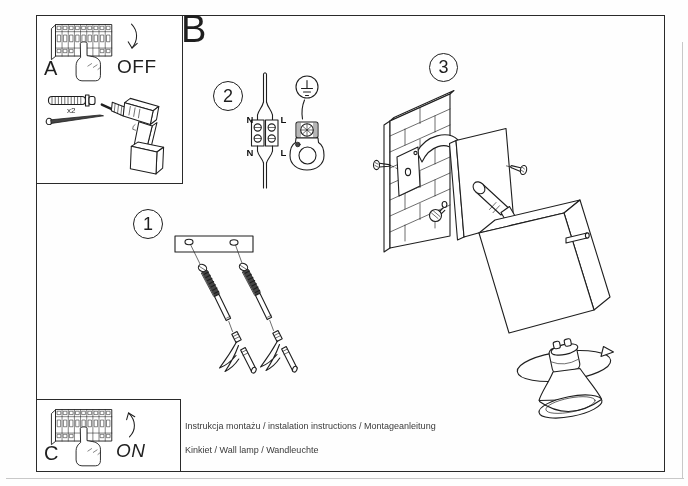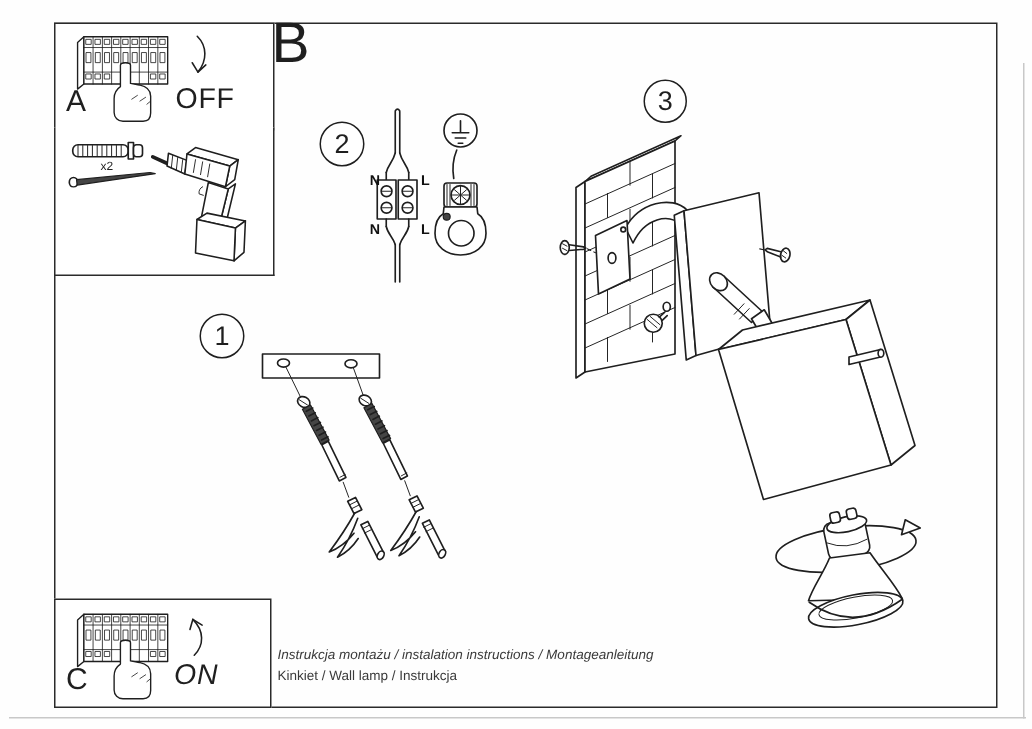--- a/index.html
+++ b/index.html
@@ -231,17 +231,17 @@
     <rect x="185.5" y="256.5" width="6.5" height="7" rx="2" transform="rotate(-12 188.8 260)" class="w"></rect>
     <rect x="196.5" y="254" width="6.5" height="7" rx="2" transform="rotate(-12 199.8 257.5)" class="w"></rect>
     <path class="thin" d="M183.5,277 Q196.5,282 210,274.5"></path>
     <path class="w" d="M185,287 C181,297 173.5,307 171,315.5 L233.5,314 C229,305 219.5,294.5 212,283.5 Z"></path>
     <ellipse cx="202.5" cy="321.5" rx="32" ry="10" transform="rotate(-11 202.5 321.5)" class="w"></ellipse>
     <ellipse cx="202.5" cy="320" rx="25" ry="7" transform="rotate(-11 202.5 320)" class="thin"></ellipse>
     <path d="M171.5,316.5 Q201,337.5 233.5,314.5" stroke-width="4"></path>
   </g>
 </svg>
 
-<div class="abs caption" style="left:185px;top:429px;font-style:italic;">Instrukcja montażu / instalation instructions / Montageanleitung</div>
-<div class="abs caption" style="left:185px;top:443px;">Kinkiet / Wall lamp / Instrukcja</div>
+<div class="abs caption" style="left:185px;top:419px;">Instrukcja montażu / instalation instructions / Montageanleitung</div>
+<div class="abs caption" style="left:185px;top:443px;">Kinkiet / Wall lamp / Wandleuchte</div>
 
 <div class="abs edge" style="left:6px;top:477.5px;width:678px;height:1.6px;"></div>
 <div class="abs edge" style="left:681.5px;top:42px;width:1.6px;height:437px;"></div>
 
 </body></html>

